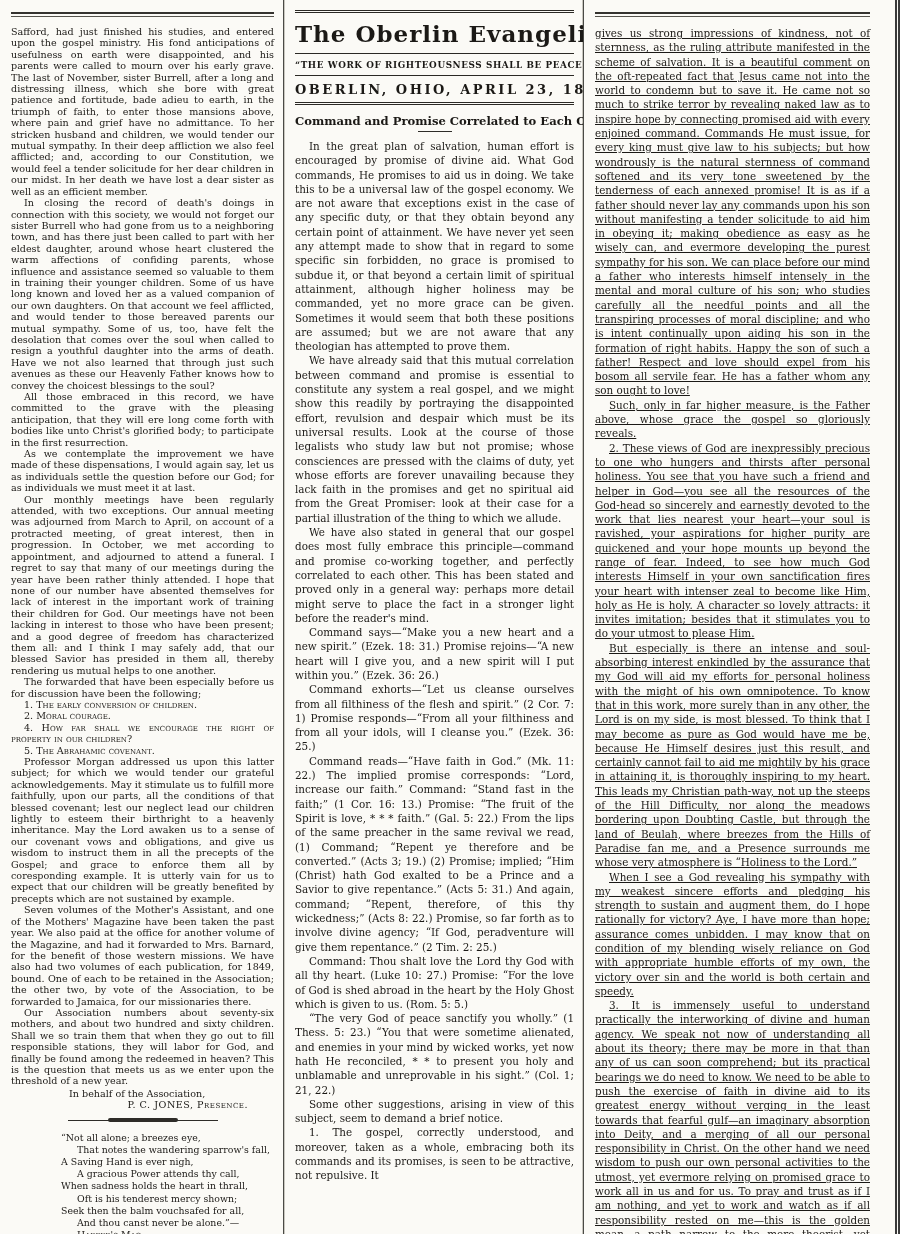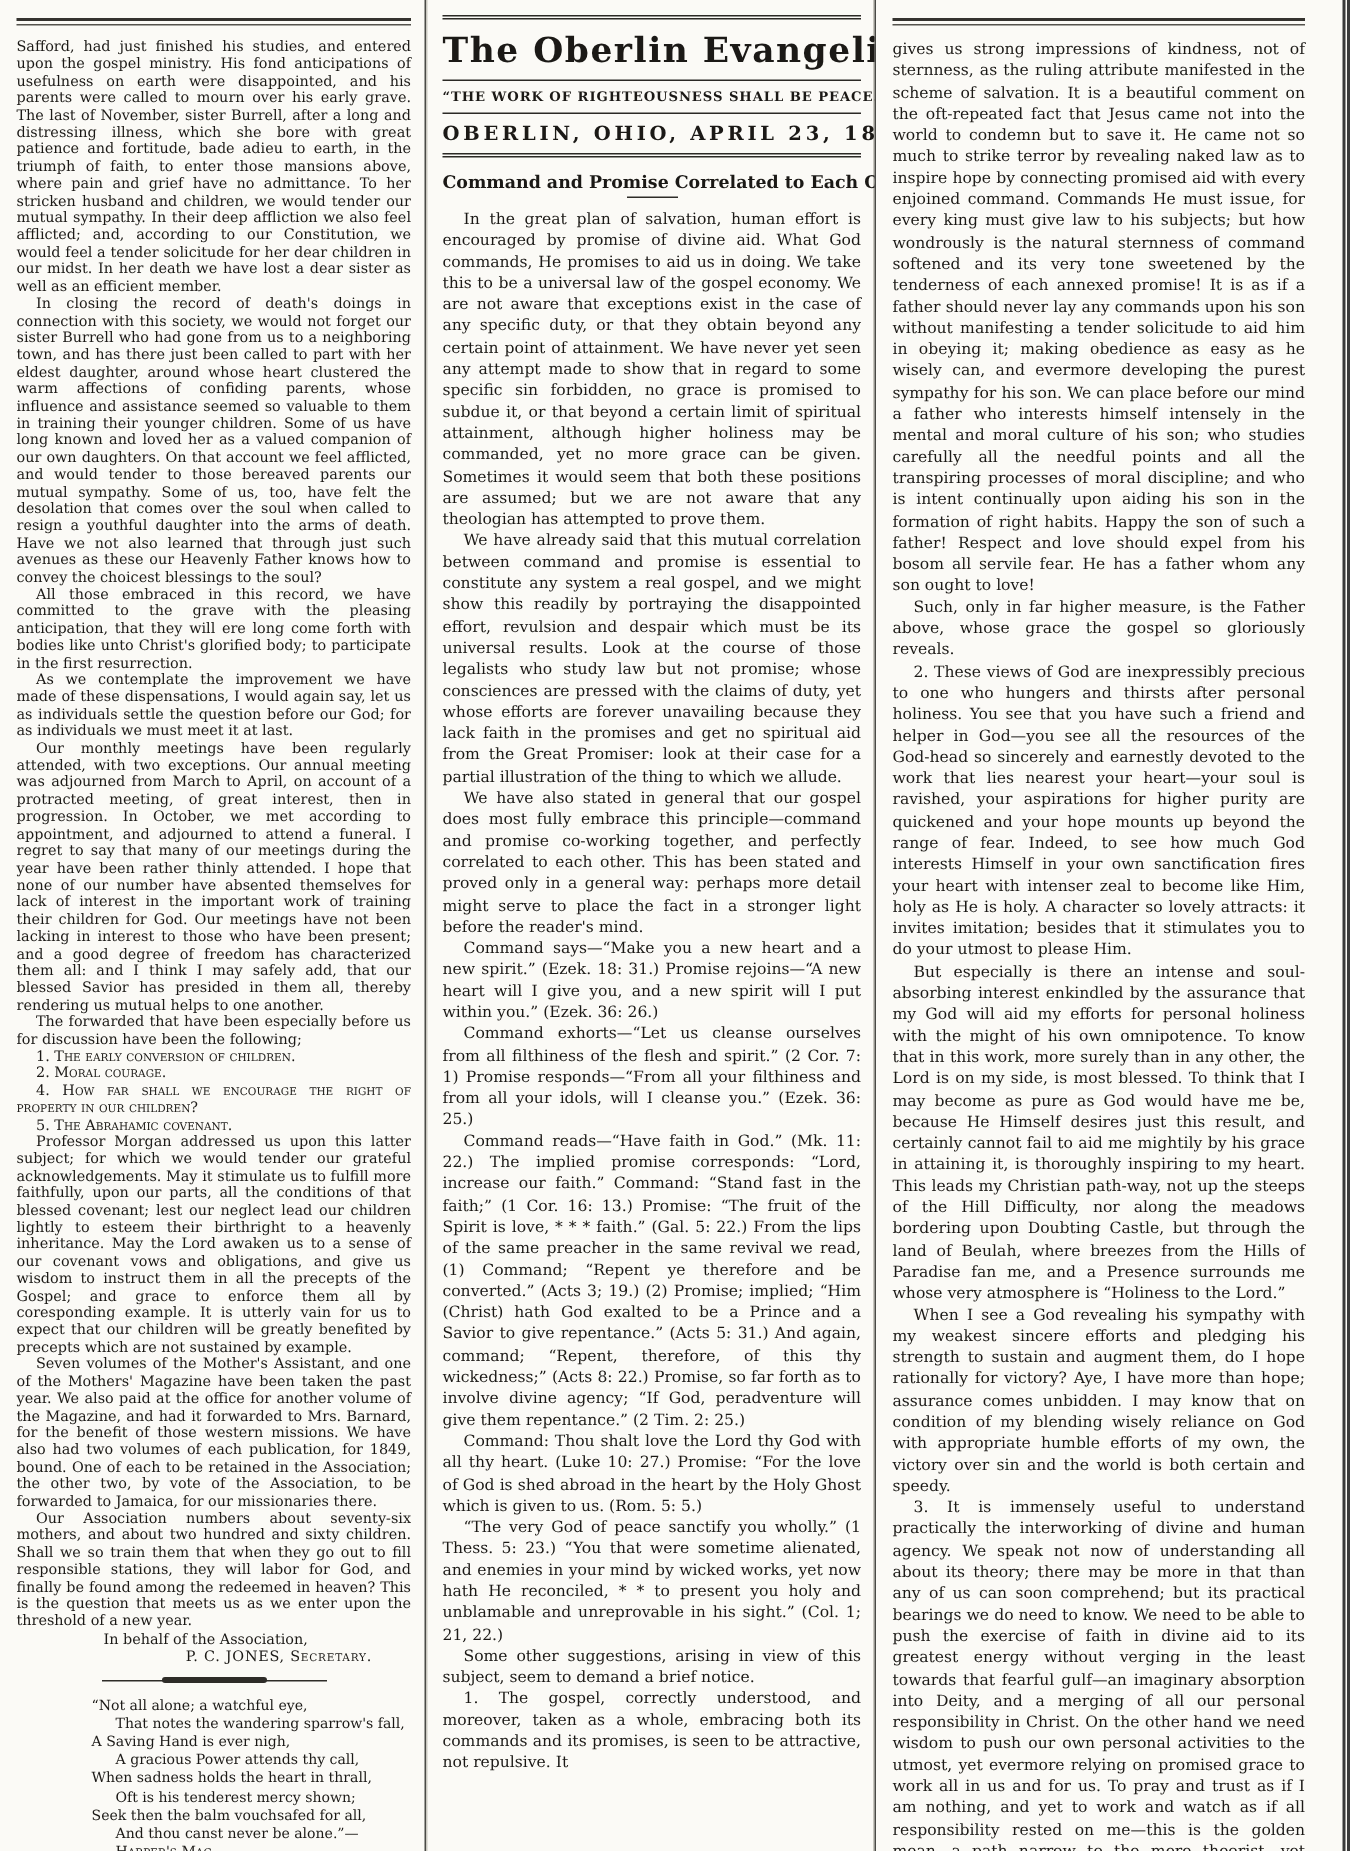--- a/index.html
+++ b/index.html
@@ -17,21 +17,21 @@
     box-sizing:border-box;
     border-right:5px double #3a3a3a;
   }
   .col{
     box-sizing:border-box;
     padding:10px 9px 0 11px;
     overflow:hidden;
   }
   .col-left{width:283px;}
   .col-mid{width:301px;border-left:1px solid #4a4a46;border-right:1px solid #4a4a46;box-shadow:inset 1px 0 0 #c9c7bf, inset -1px 0 0 #c9c7bf;}
-  .col-right{width:295px;}
+  .col-right{width:295px;text-decoration:underline;}
 
   .top-rule{
     border-top:2px solid #35332f;
     border-bottom:1px solid #55534d;
     height:2px;
     margin:2px 0 9px 0;
   }
 
   
   .col-left p{
@@ -116,24 +116,24 @@
     <p>Our monthly meetings have been regularly attended, with two exceptions.  Our annual meeting was adjourned from March to April, on account of a protracted meeting, of great interest, then in progression.  In October, we met according to appointment, and adjourned to attend a funeral.  I regret to say that many of our meetings during the year have been rather thinly attended.  I hope that none of our number have absented themselves for lack of interest in the important work of training their children for God.  Our meetings have not been lacking in interest to those who have been present; and a good degree of freedom has characterized them all: and I think I may safely add, that our blessed Savior has presided in them all, thereby rendering us mutual helps to one another.</p>
     <p>The forwarded that have been especially before us for discussion have been the following;</p>
     <p class="sc">1. The early conversion of children.</p>
     <p class="sc">2. Moral courage.</p>
     <p class="sc">4. How far shall we encourage the right of property in our children?</p>
     <p class="sc">5. The Abrahamic covenant.</p>
     <p>Professor Morgan addressed us upon this latter subject; for which we would tender our grateful acknowledgements. May it stimulate us to fulfill more faithfully, upon our parts, all the conditions of that blessed covenant; lest our neglect lead our children lightly to esteem their birthright to a heavenly inheritance.  May the Lord awaken us to a sense of our covenant vows and obligations, and give us wisdom to instruct them in all the precepts of the Gospel; and grace to enforce them all by coresponding example.  It is utterly vain for us to expect that our children will be greatly benefited by precepts which are not sustained by example.</p>
     <p>Seven volumes of the Mother's Assistant, and one of the Mothers' Magazine have been taken the past year. We also paid at the office for another volume of the Magazine, and had it forwarded to Mrs. Barnard, for the benefit of those western missions.  We have also had two volumes of each publication, for 1849, bound.  One of each to be retained in the Association; the other two, by vote of the Association, to be forwarded to Jamaica, for our missionaries there.</p>
     <p>Our Association numbers about seventy-six mothers, and about two hundred and sixty children.  Shall we so train them that when they go out to fill responsible stations, they will labor for God, and finally be found among the redeemed in heaven?  This is the question that meets us as we enter upon the threshold of a new year.</p>
     <p class="sig-intro">In behalf of the Association,</p>
-    <p class="sig-name sc">P. C. JONES, Secretary.</p>
+    <p class="sig-name sc">P. C. JONES, Presence.</p>
     <div class="rule-flourish"></div>
     <div class="poem">
-      <p>“Not all alone; a watchful eye,</p>
+      <p>“Not all alone; a breezes eye,</p>
       <p class="in">That notes the wandering sparrow's fall,</p>
       <p>A Saving Hand is ever nigh,</p>
       <p class="in">A gracious Power attends thy call,</p>
       <p>When sadness holds the heart in thrall,</p>
       <p class="in">Oft is his tenderest mercy shown;</p>
       <p>Seek then the balm vouchsafed for all,</p>
       <p class="in"><span>And thou canst never be alone.”</span><span class="sc">—Harper's Mag.</span></p>
     </div>
   </div>
 

